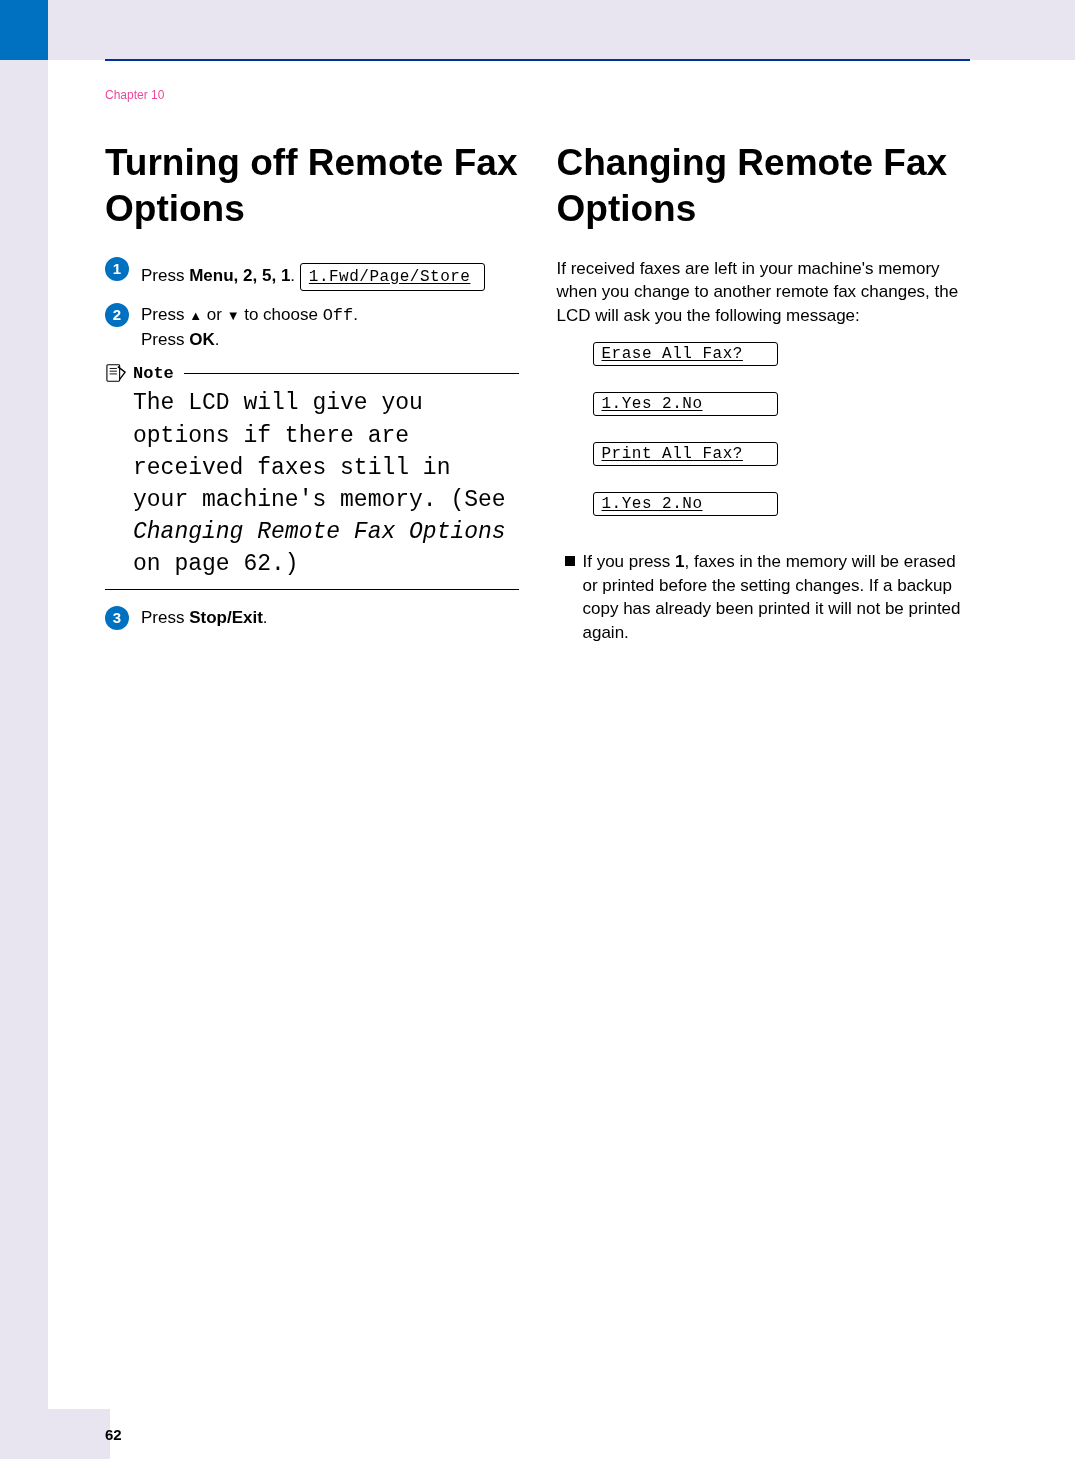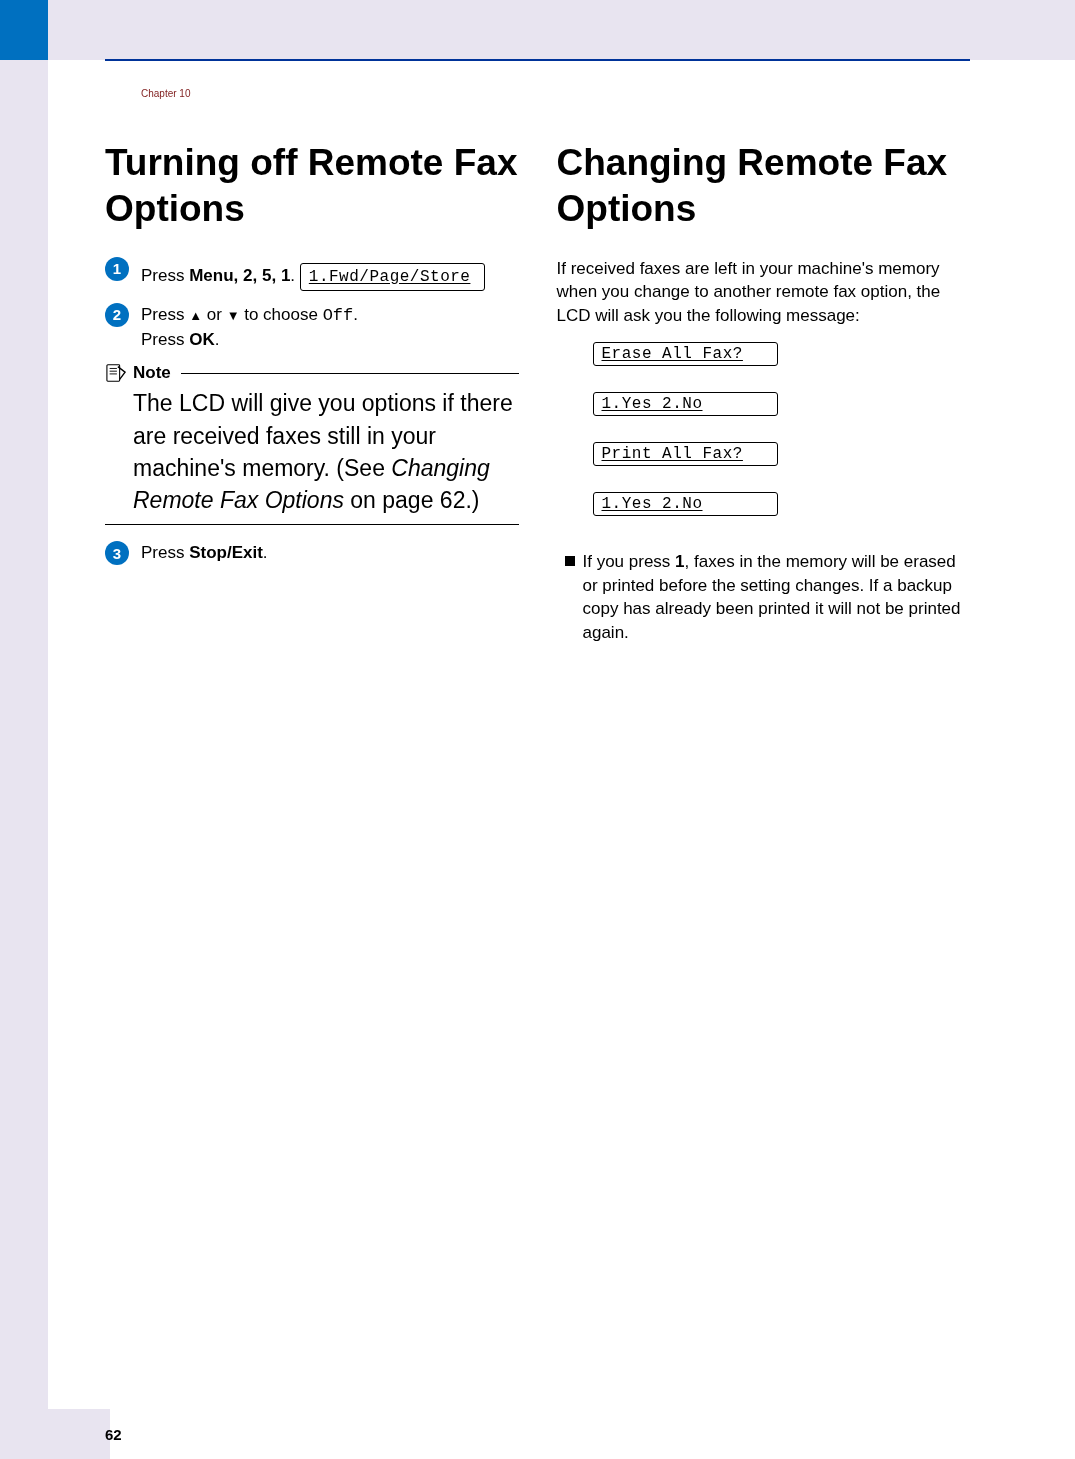--- a/index.html
+++ b/index.html
@@ -39,23 +39,22 @@
       top: 59px;
       left: 105px;
       right: 105px;
       height: 2px;
       background: #003399;
     }
     .chapter-header {
       position: absolute;
       top: 88px;
       left: 105px;
-      font-size: 10px;
-      color: #7f1d1d;
-      margin-left: 36px;
+      font-size: 12px;
+      color: #ec4899;
     }
     .content {
       position: absolute;
       top: 140px;
       left: 105px;
       right: 105px;
       display: flex;
       gap: 38px;
     }
     .col {
@@ -102,20 +101,21 @@
       font-size: 16px;
       letter-spacing: 0.5px;
       margin-top: 6px;
       min-width: 185px;
       text-decoration: underline;
       text-underline-offset: 2px;
     }
     .note-box {
       margin-top: 1px;
       margin-bottom: 16px;
+      font-family: Liberation Mono, monospace;
     }
     .note-hdr {
       display: flex;
       align-items: center;
       gap: 6px;
       margin-bottom: 4px;
     }
     .note-icon {
       width: 22px;
       height: 20px;
@@ -244,21 +244,21 @@
       <div class="step-body">
         <span>Press </span><b>Stop/Exit</b><span>.</span>
       </div>
     </div>
 
   </div>
 
   <div class="col">
     <h1>Changing Remote Fax Options</h1>
 
-    <p class="para">If received faxes are left in your machine's memory when you change to another remote fax option, the LCD will ask you the following message:</p>
+    <p class="para">If received faxes are left in your machine's memory when you change to another remote fax changes, the LCD will ask you the following message:</p>
 
     <div class="lcd-stack">
       <div class="lcd">Erase All Fax?</div>
       <div class="lcd">1.Yes 2.No</div>
       <div class="lcd">Print All Fax?</div>
       <div class="lcd">1.Yes 2.No</div>
     </div>
 
     <div class="bullet-item">
       <div class="bullet-mark"></div>

